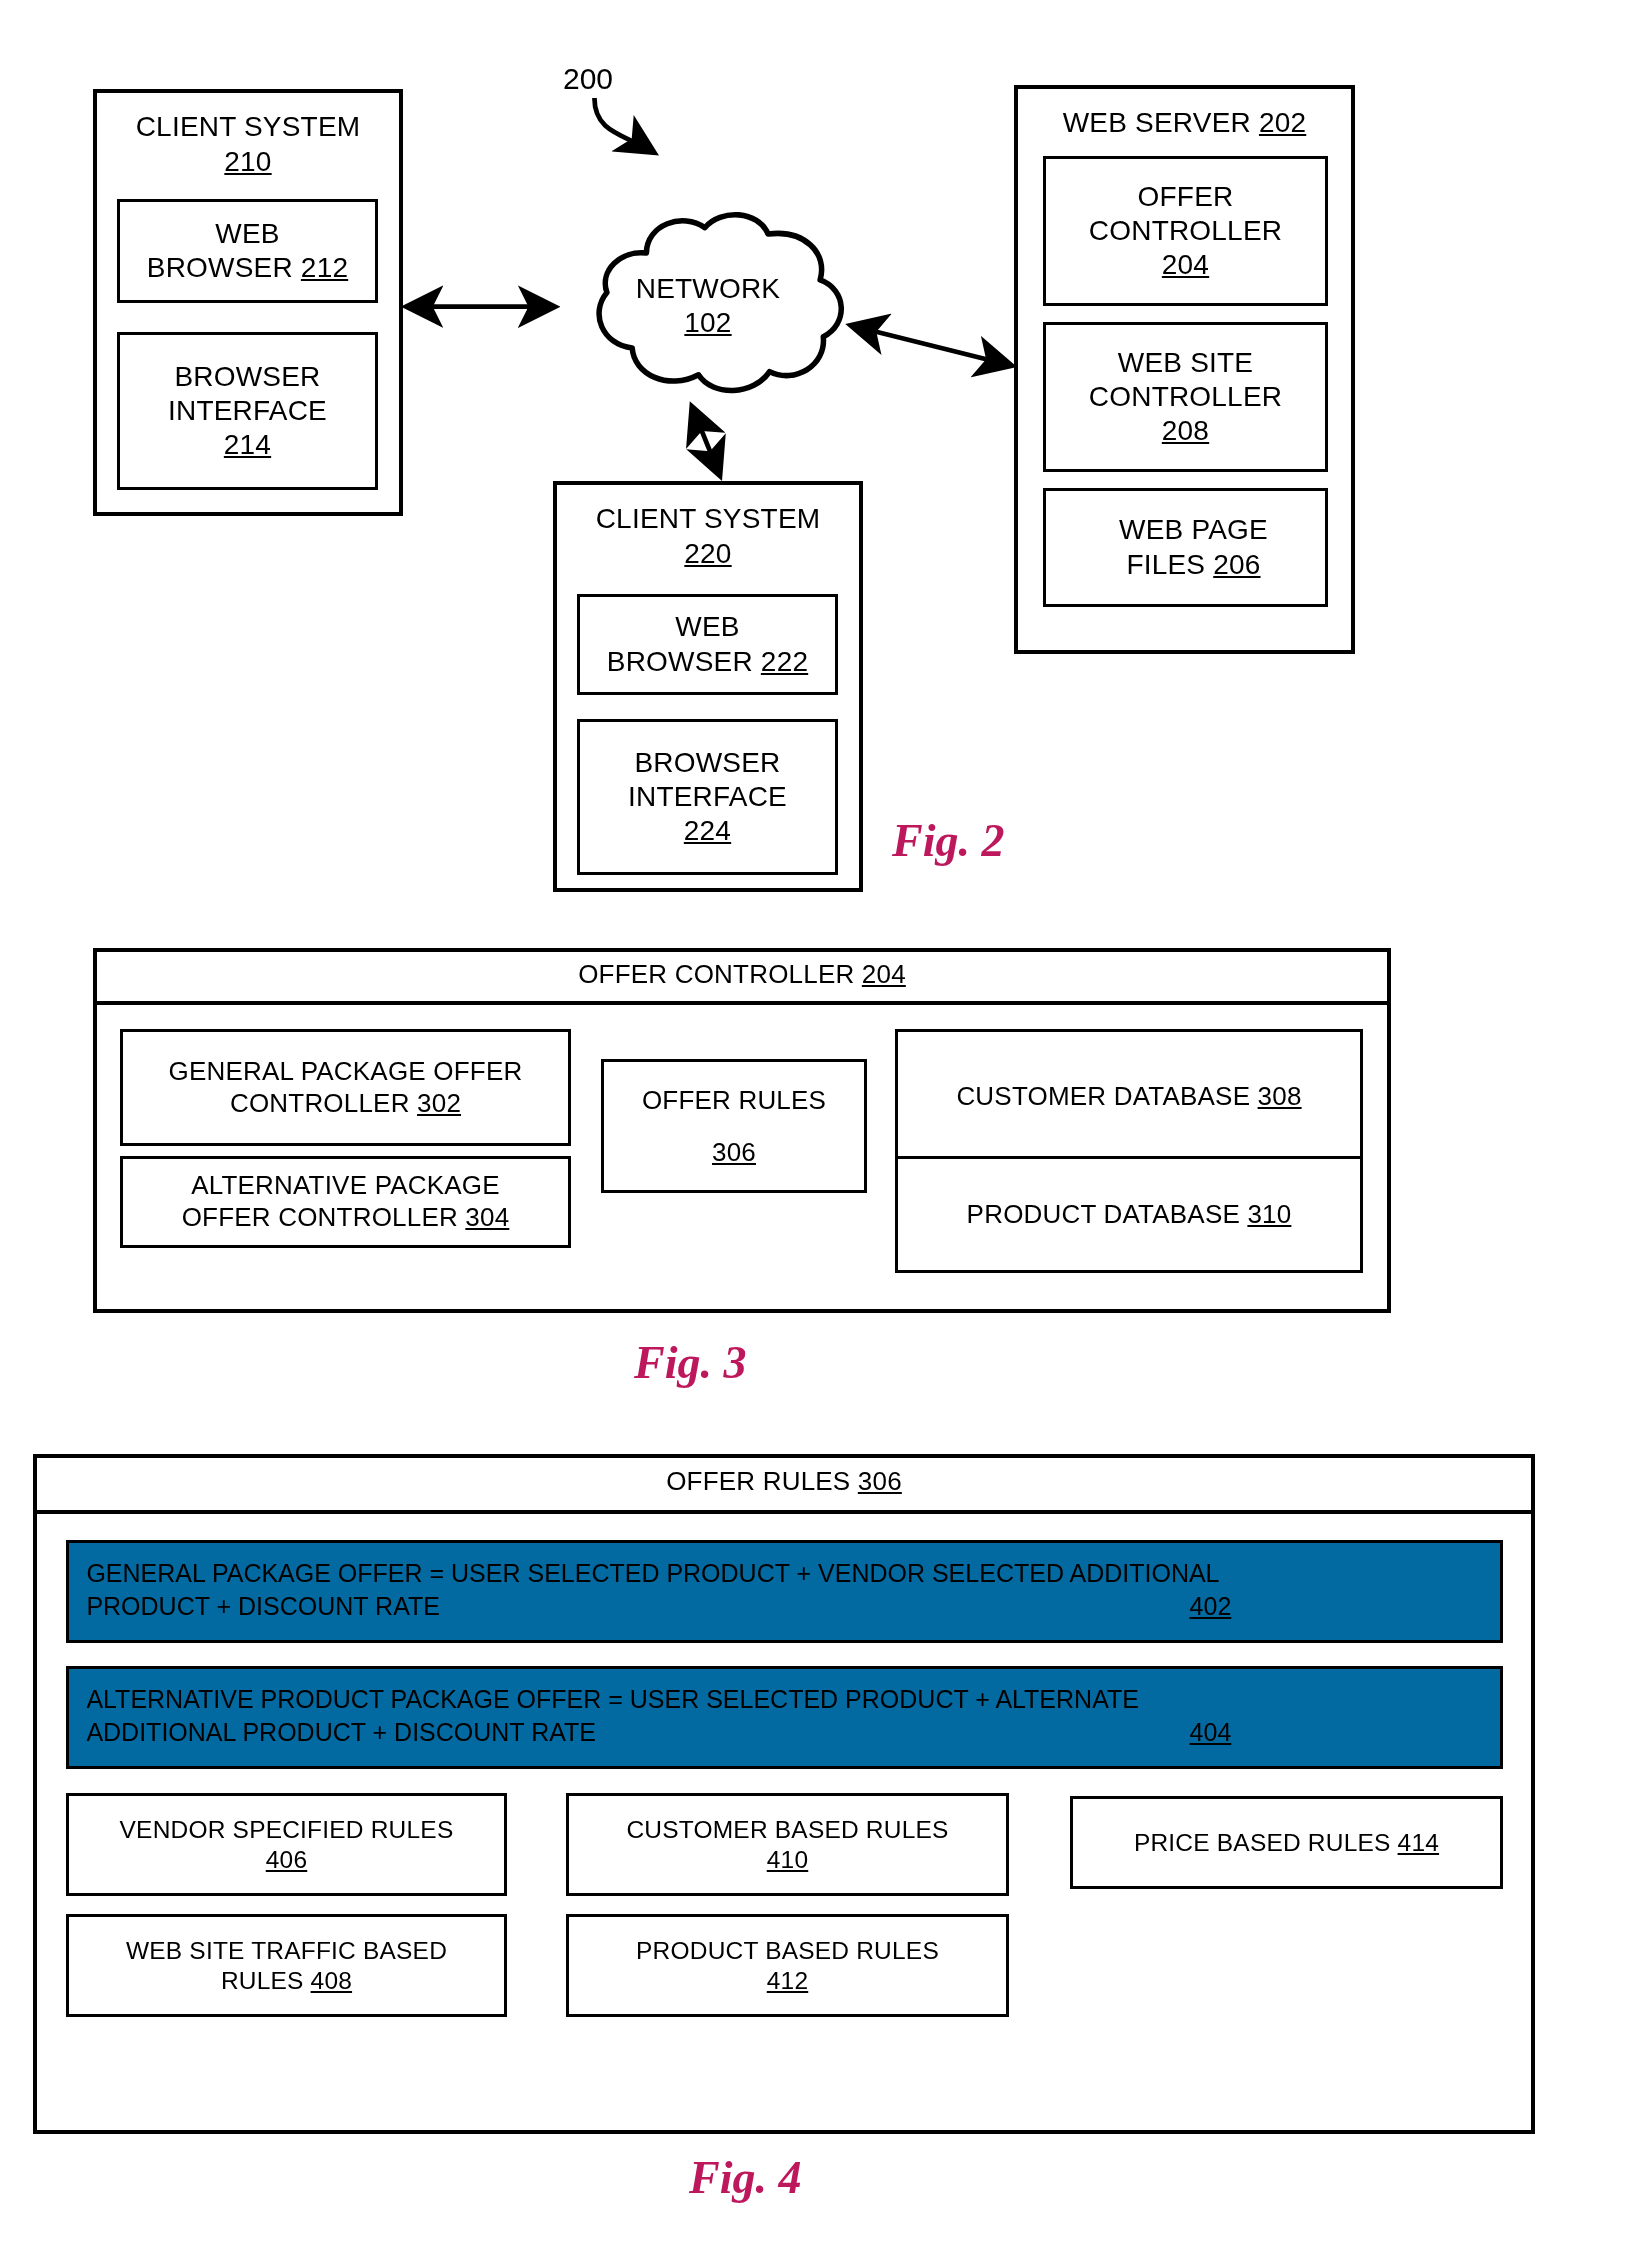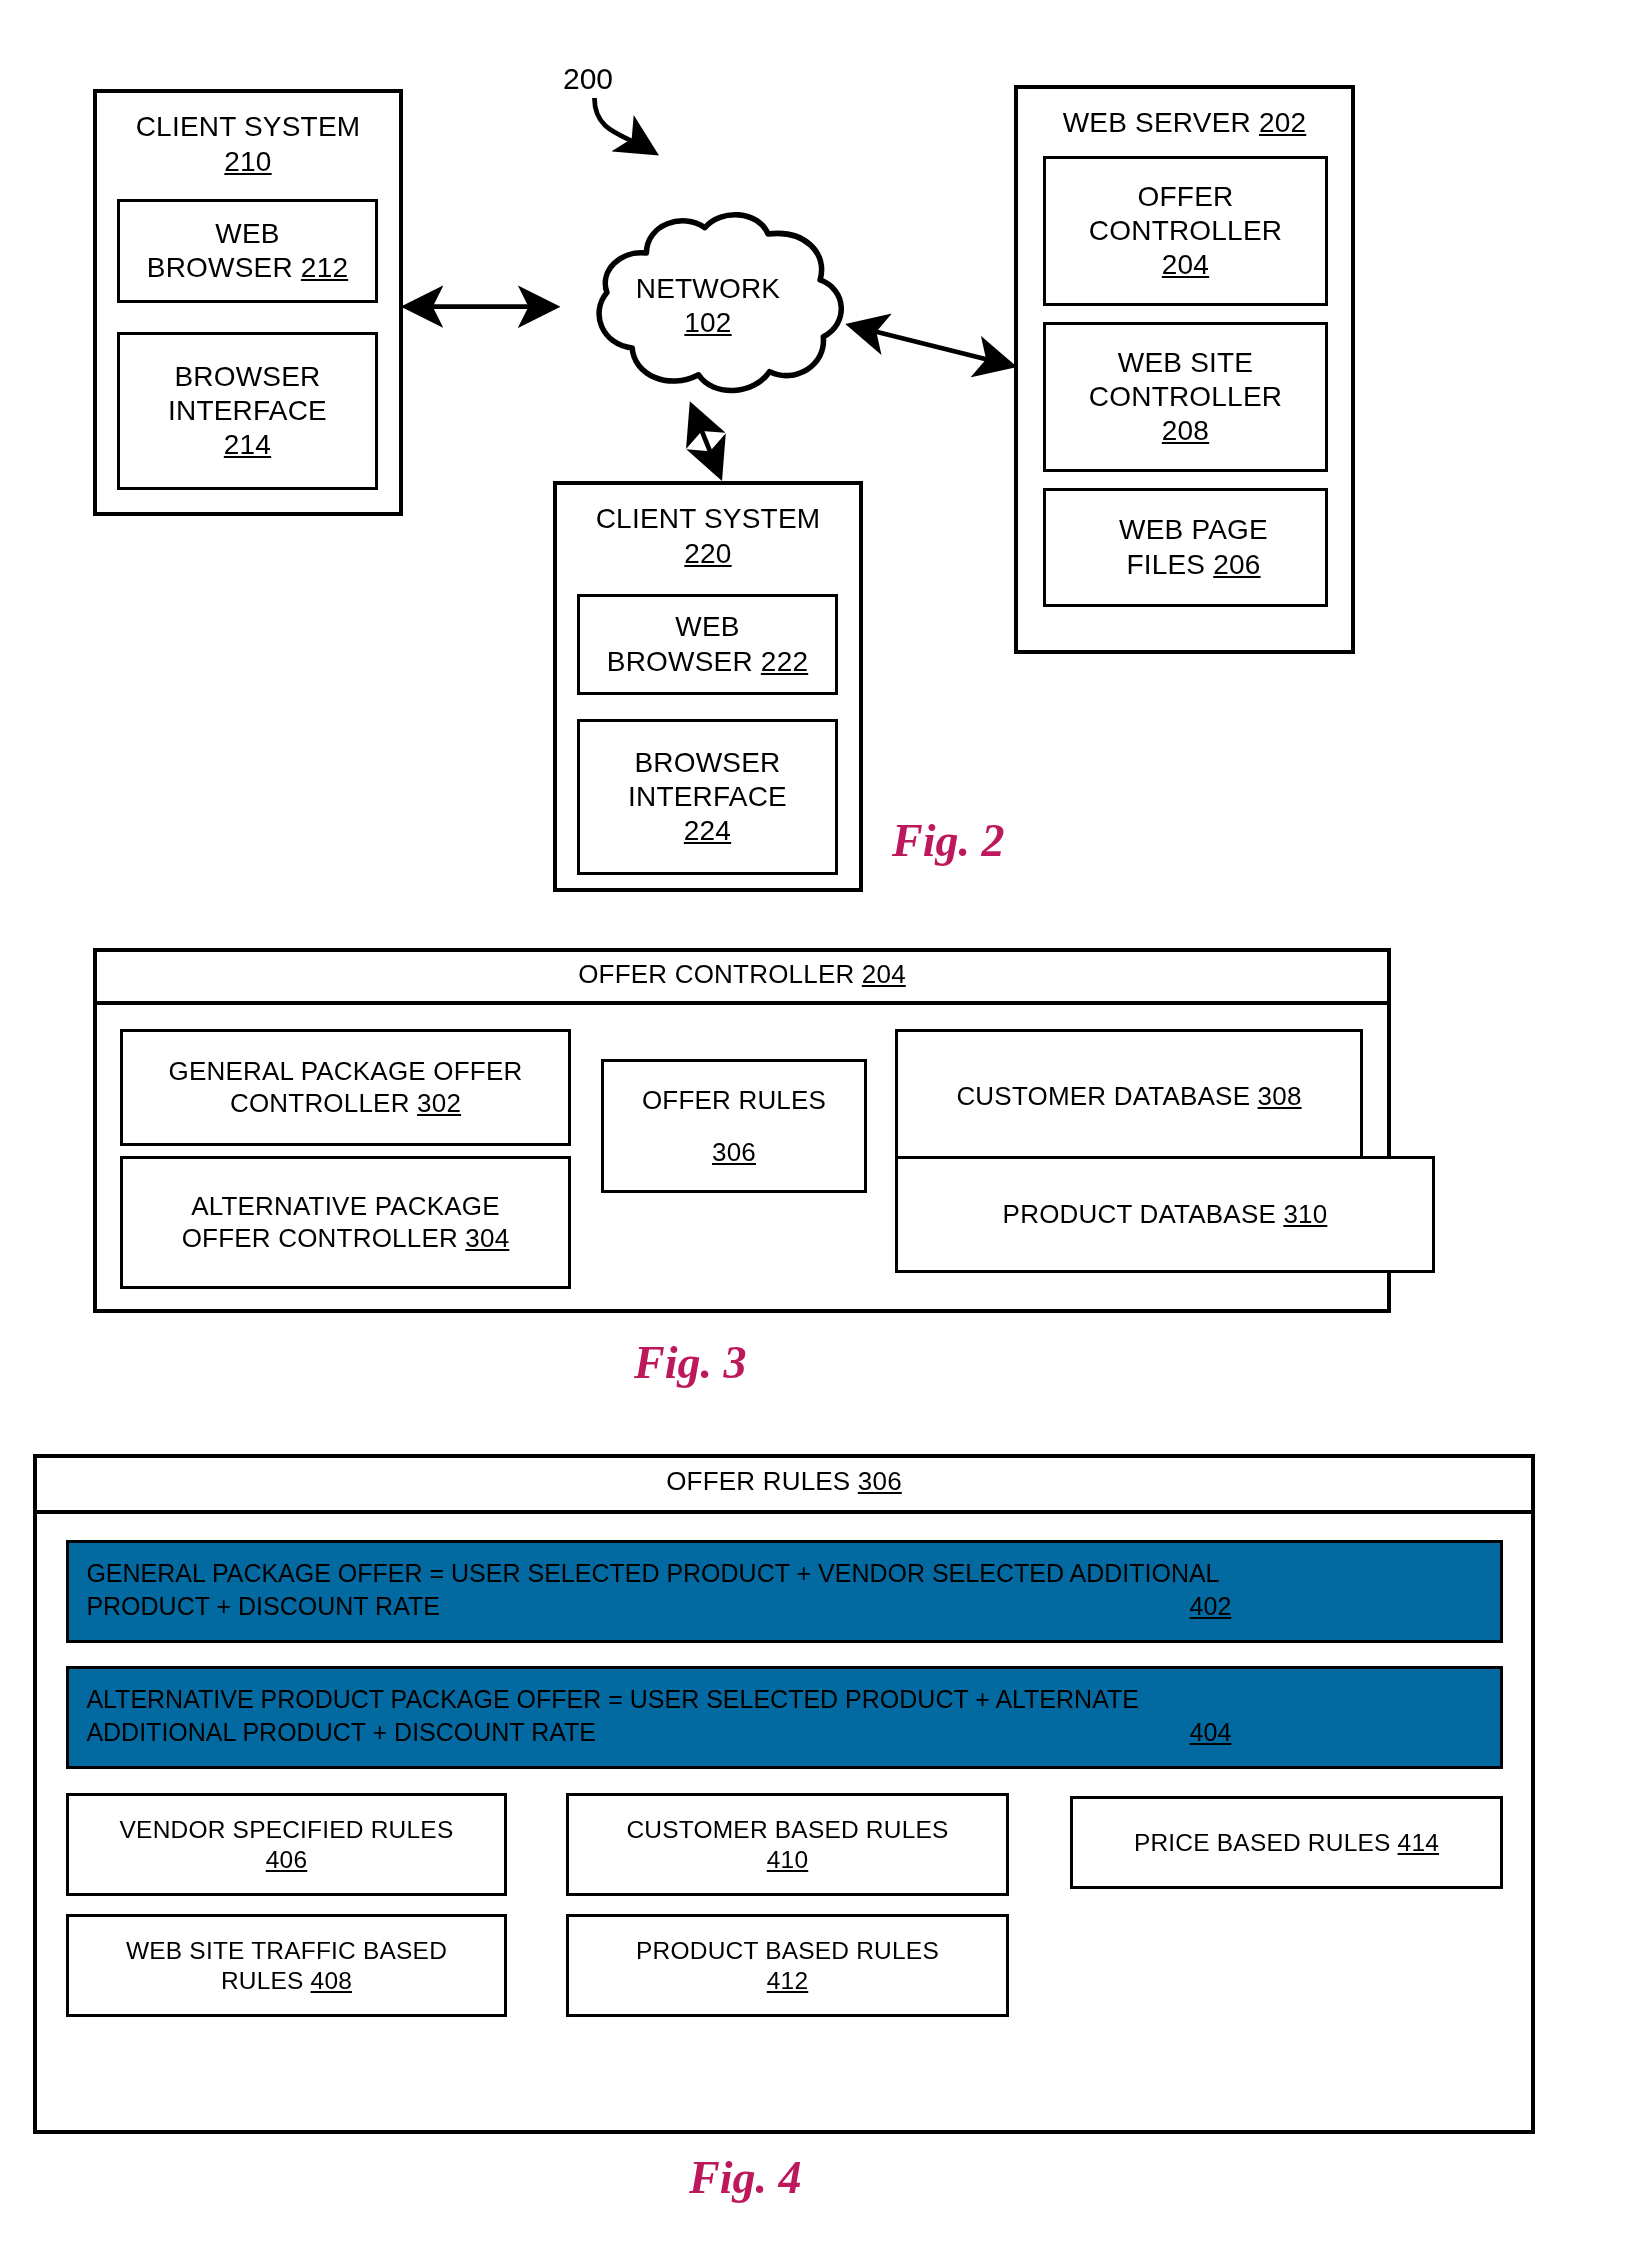--- a/index.html
+++ b/index.html
@@ -111,24 +111,24 @@
   #fig3-outer { left: 93px; top: 948px; width: 1298px; height: 365px; border-width: 4px; }
   #fig3-title-bar {
     position: absolute;
     left: 93px; top: 948px; width: 1298px; height: 57px;
     border-bottom: 4px solid #000;
     box-sizing: border-box;
     display: flex; align-items: center; justify-content: center;
     font-size: 26px;
   }
   #fig3-gpoc   { left: 120px; top: 1029px; width: 451px; height: 117px; }
-  #fig3-apoc   { left: 120px; top: 1156px; width: 451px; height: 133px; }
+  #fig3-apoc   { left: 120px; top: 1156px; width: 451px; height: 92px; }
   #fig3-rules  { left: 601px; top: 1059px; width: 266px; height: 134px; }
   #fig3-custdb { left: 895px; top: 1029px; width: 468px; height: 135px; }
-  #fig3-proddb { left: 895px; top: 1156px; width: 540px; height: 117px; }
+  #fig3-proddb { left: 895px; top: 1156px; width: 468px; height: 117px; }
 
   
   #fig4-outer { left: 33px; top: 1454px; width: 1502px; height: 680px; border-width: 4px; }
   #fig4-title-bar {
     position: absolute;
     left: 33px; top: 1454px; width: 1502px; height: 60px;
     border-bottom: 4px solid #000;
     box-sizing: border-box;
     display: flex; align-items: center; justify-content: center;
     font-size: 26px;

